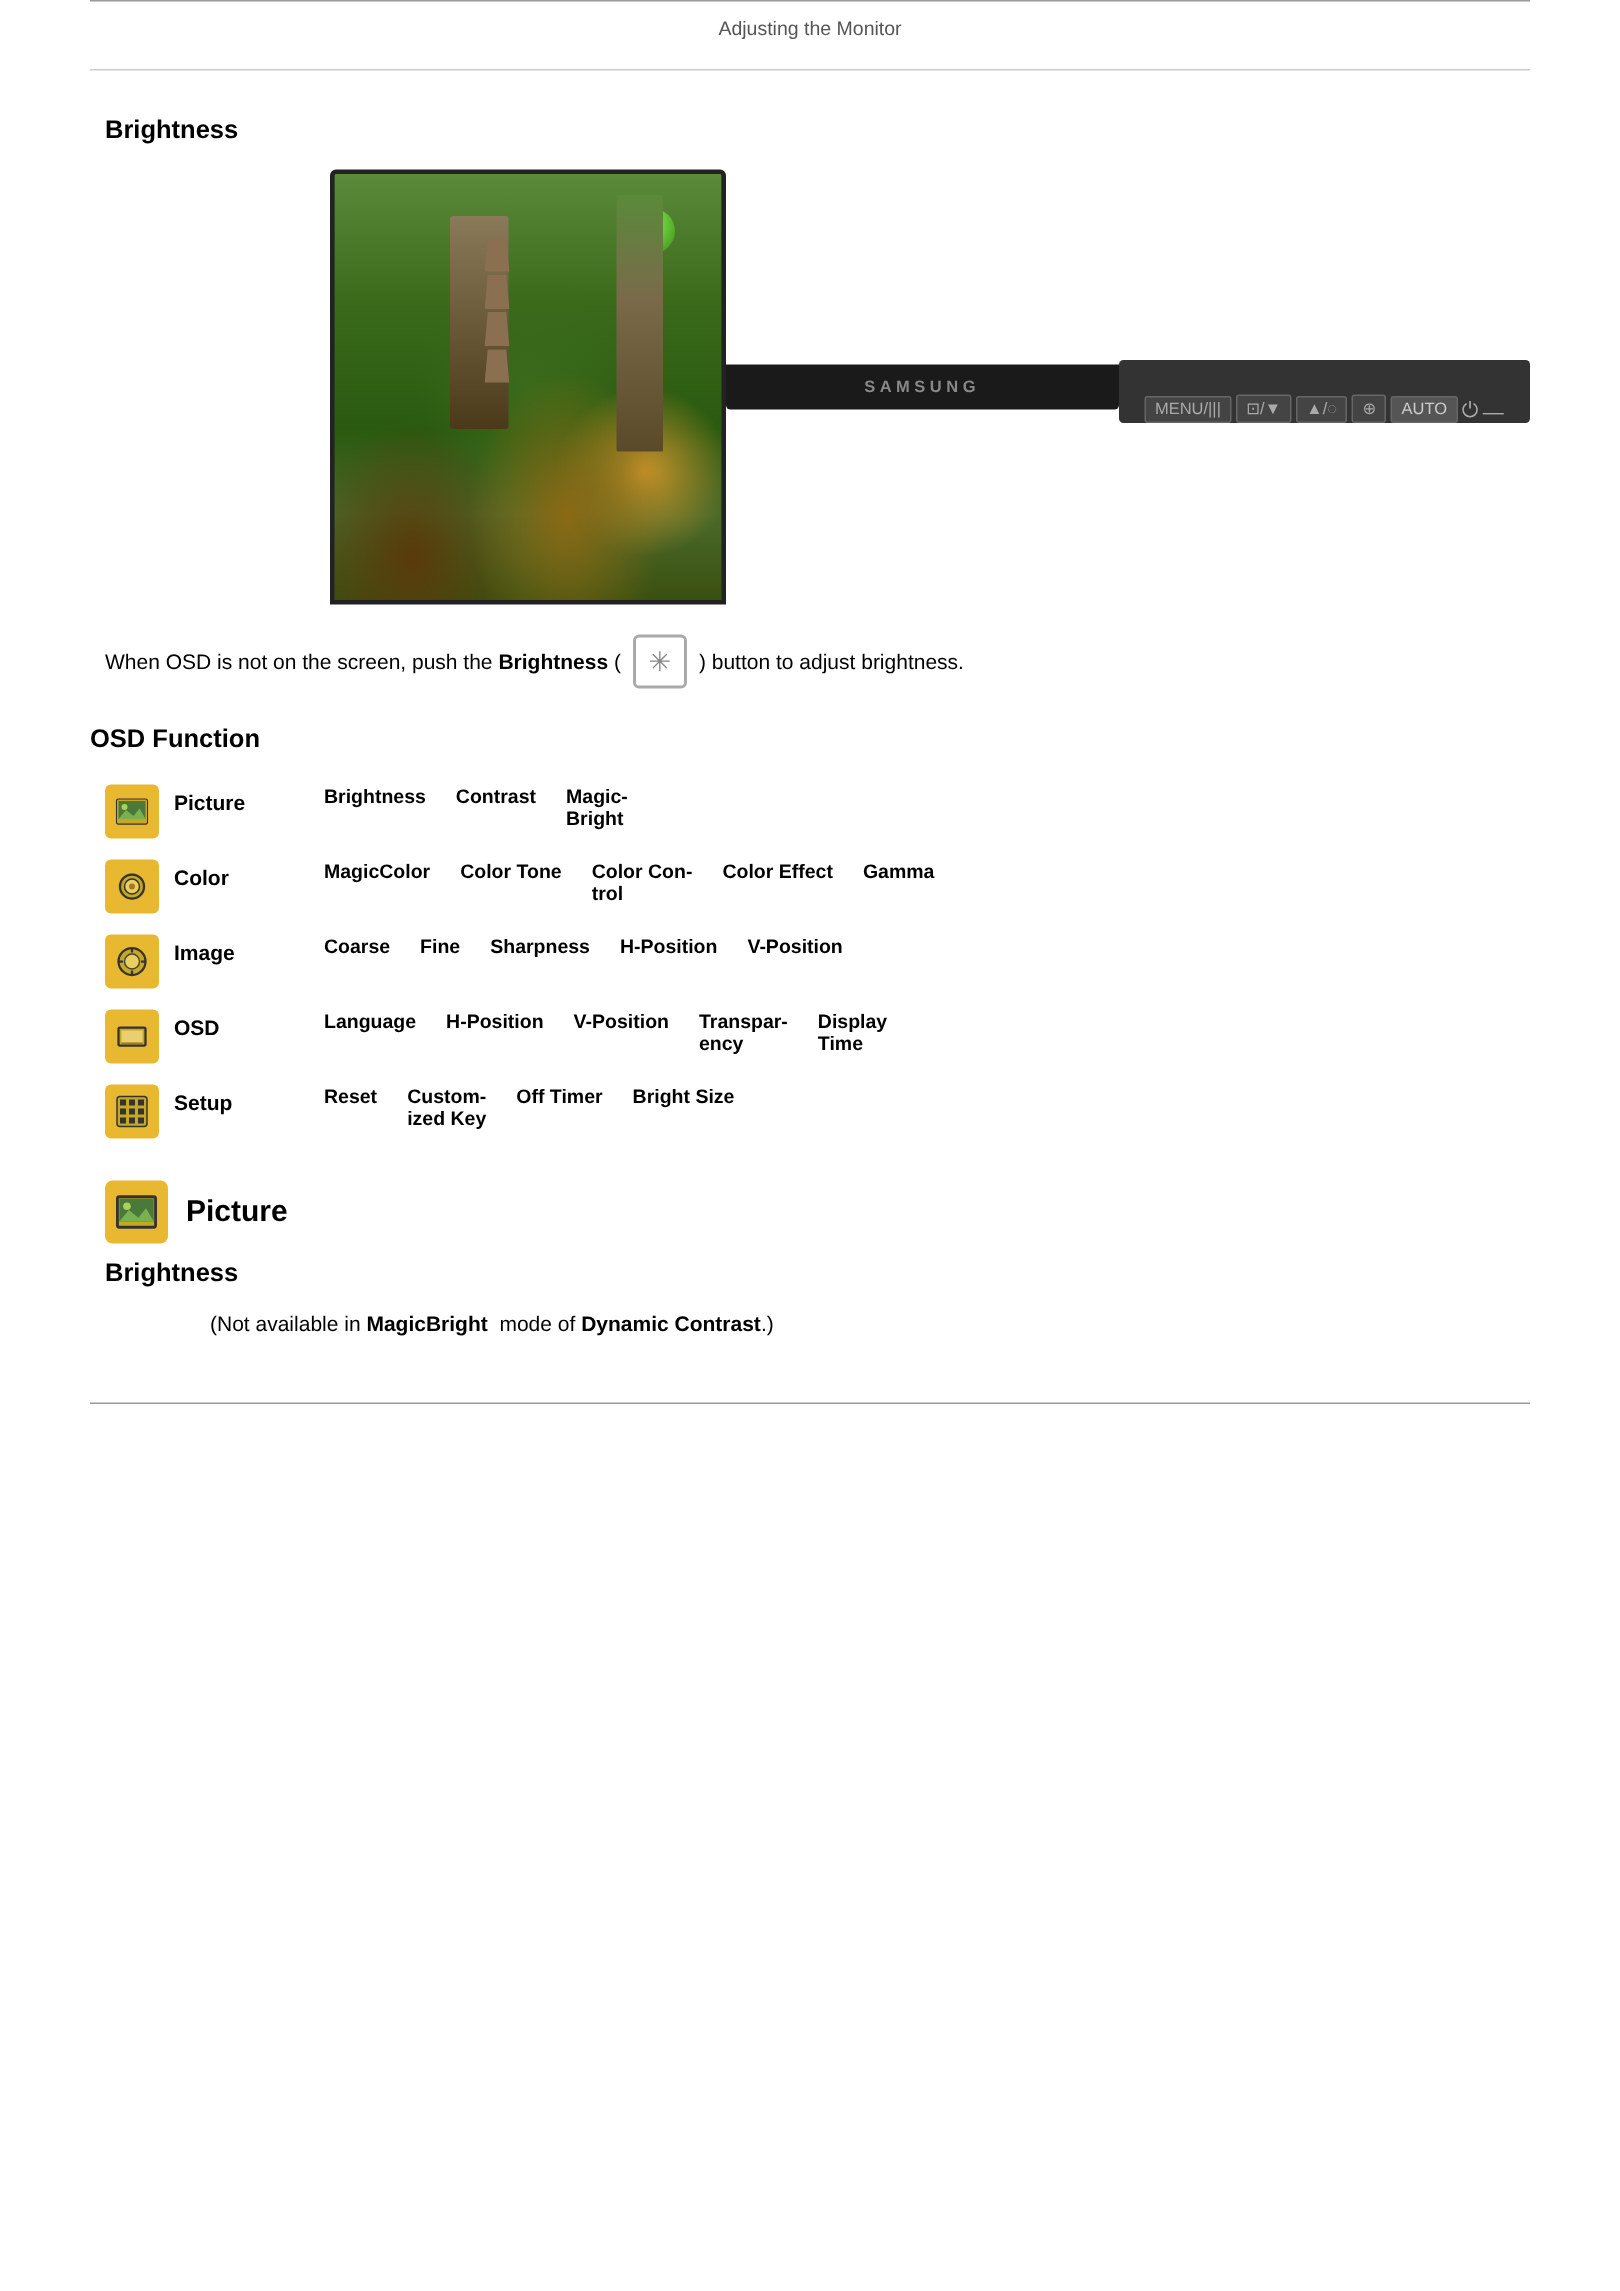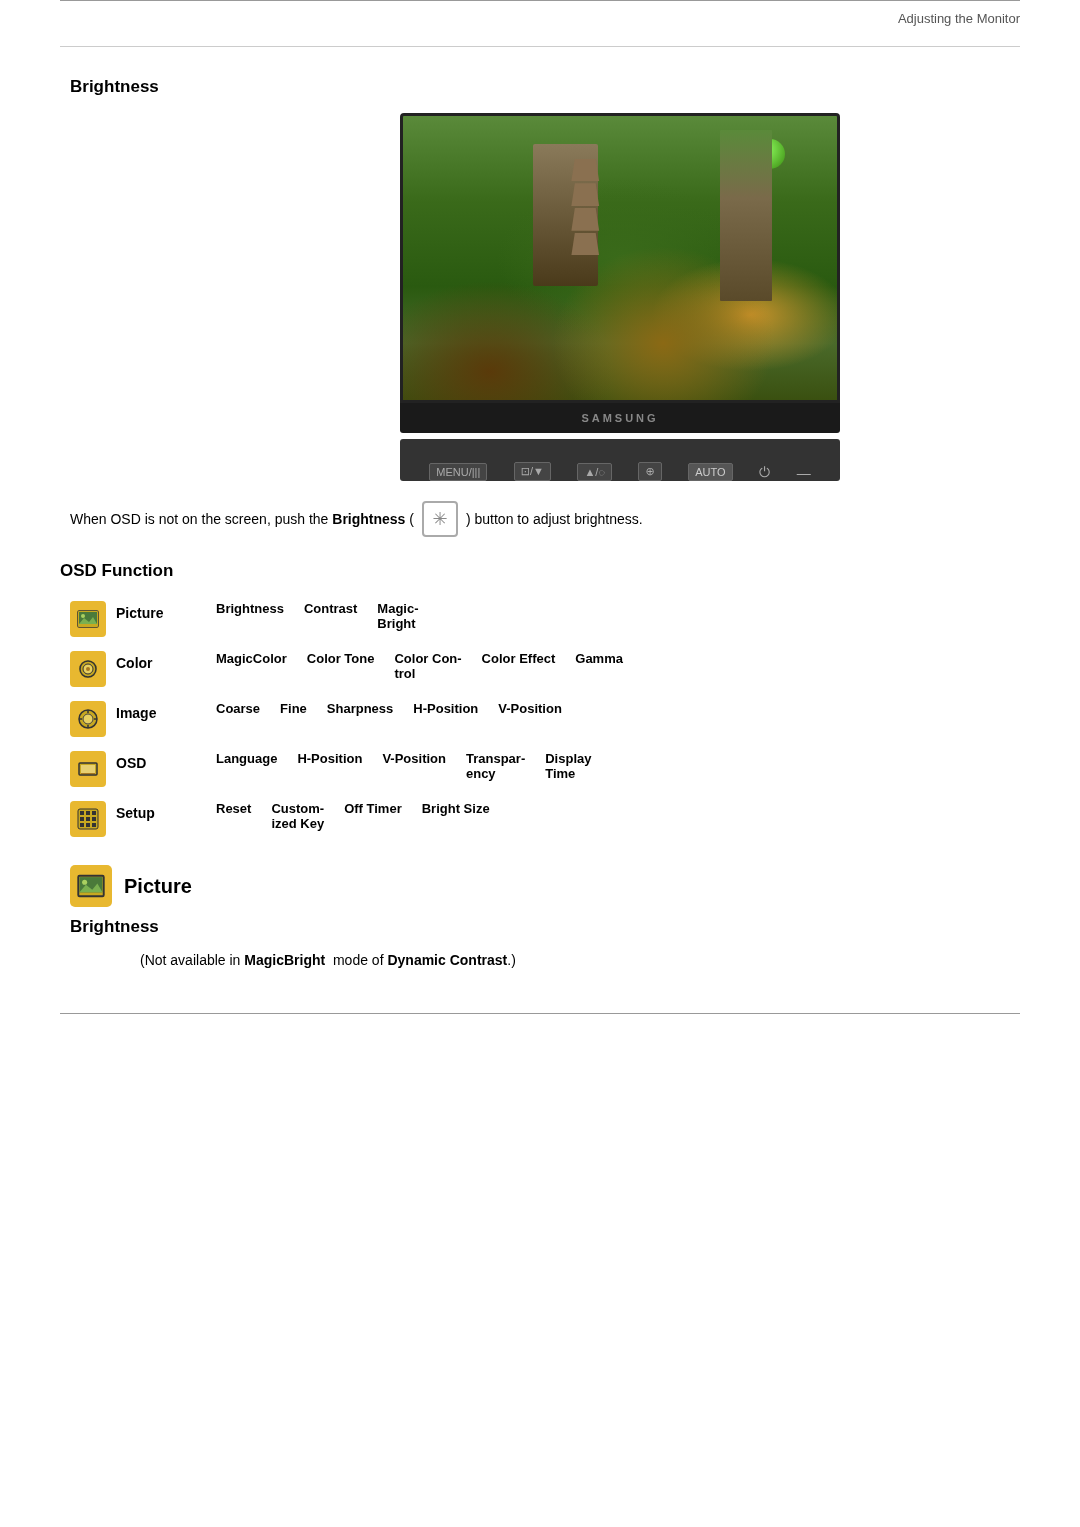--- a/index.html
+++ b/index.html
@@ -20,38 +20,38 @@
       padding: 0 60px 60px 60px;
       position: relative;
     }
 
     .top-border {
       border-top: 1px solid #999;
       margin-bottom: 0;
     }
 
     .header-title {
-      text-align: right;
+      text-align: center;
       font-size: 13px;
       color: #555;
       padding: 10px 0 20px 0;
       border-bottom: 1px solid #ccc;
       margin-bottom: 30px;
     }
 
     .section-title {
       font-size: 17px;
       font-weight: bold;
       margin-bottom: 16px;
       margin-left: 10px;
     }
 
     .monitor-image-area {
       display: flex;
-      flex-direction: column;
+      flex-direction: row;
       align-items: center;
       margin-left: 160px;
       margin-bottom: 20px;
     }
 
     .monitor-screen {
       width: 440px;
       height: 290px;
       background: #2a4a1a;
       border: 3px solid #222;

